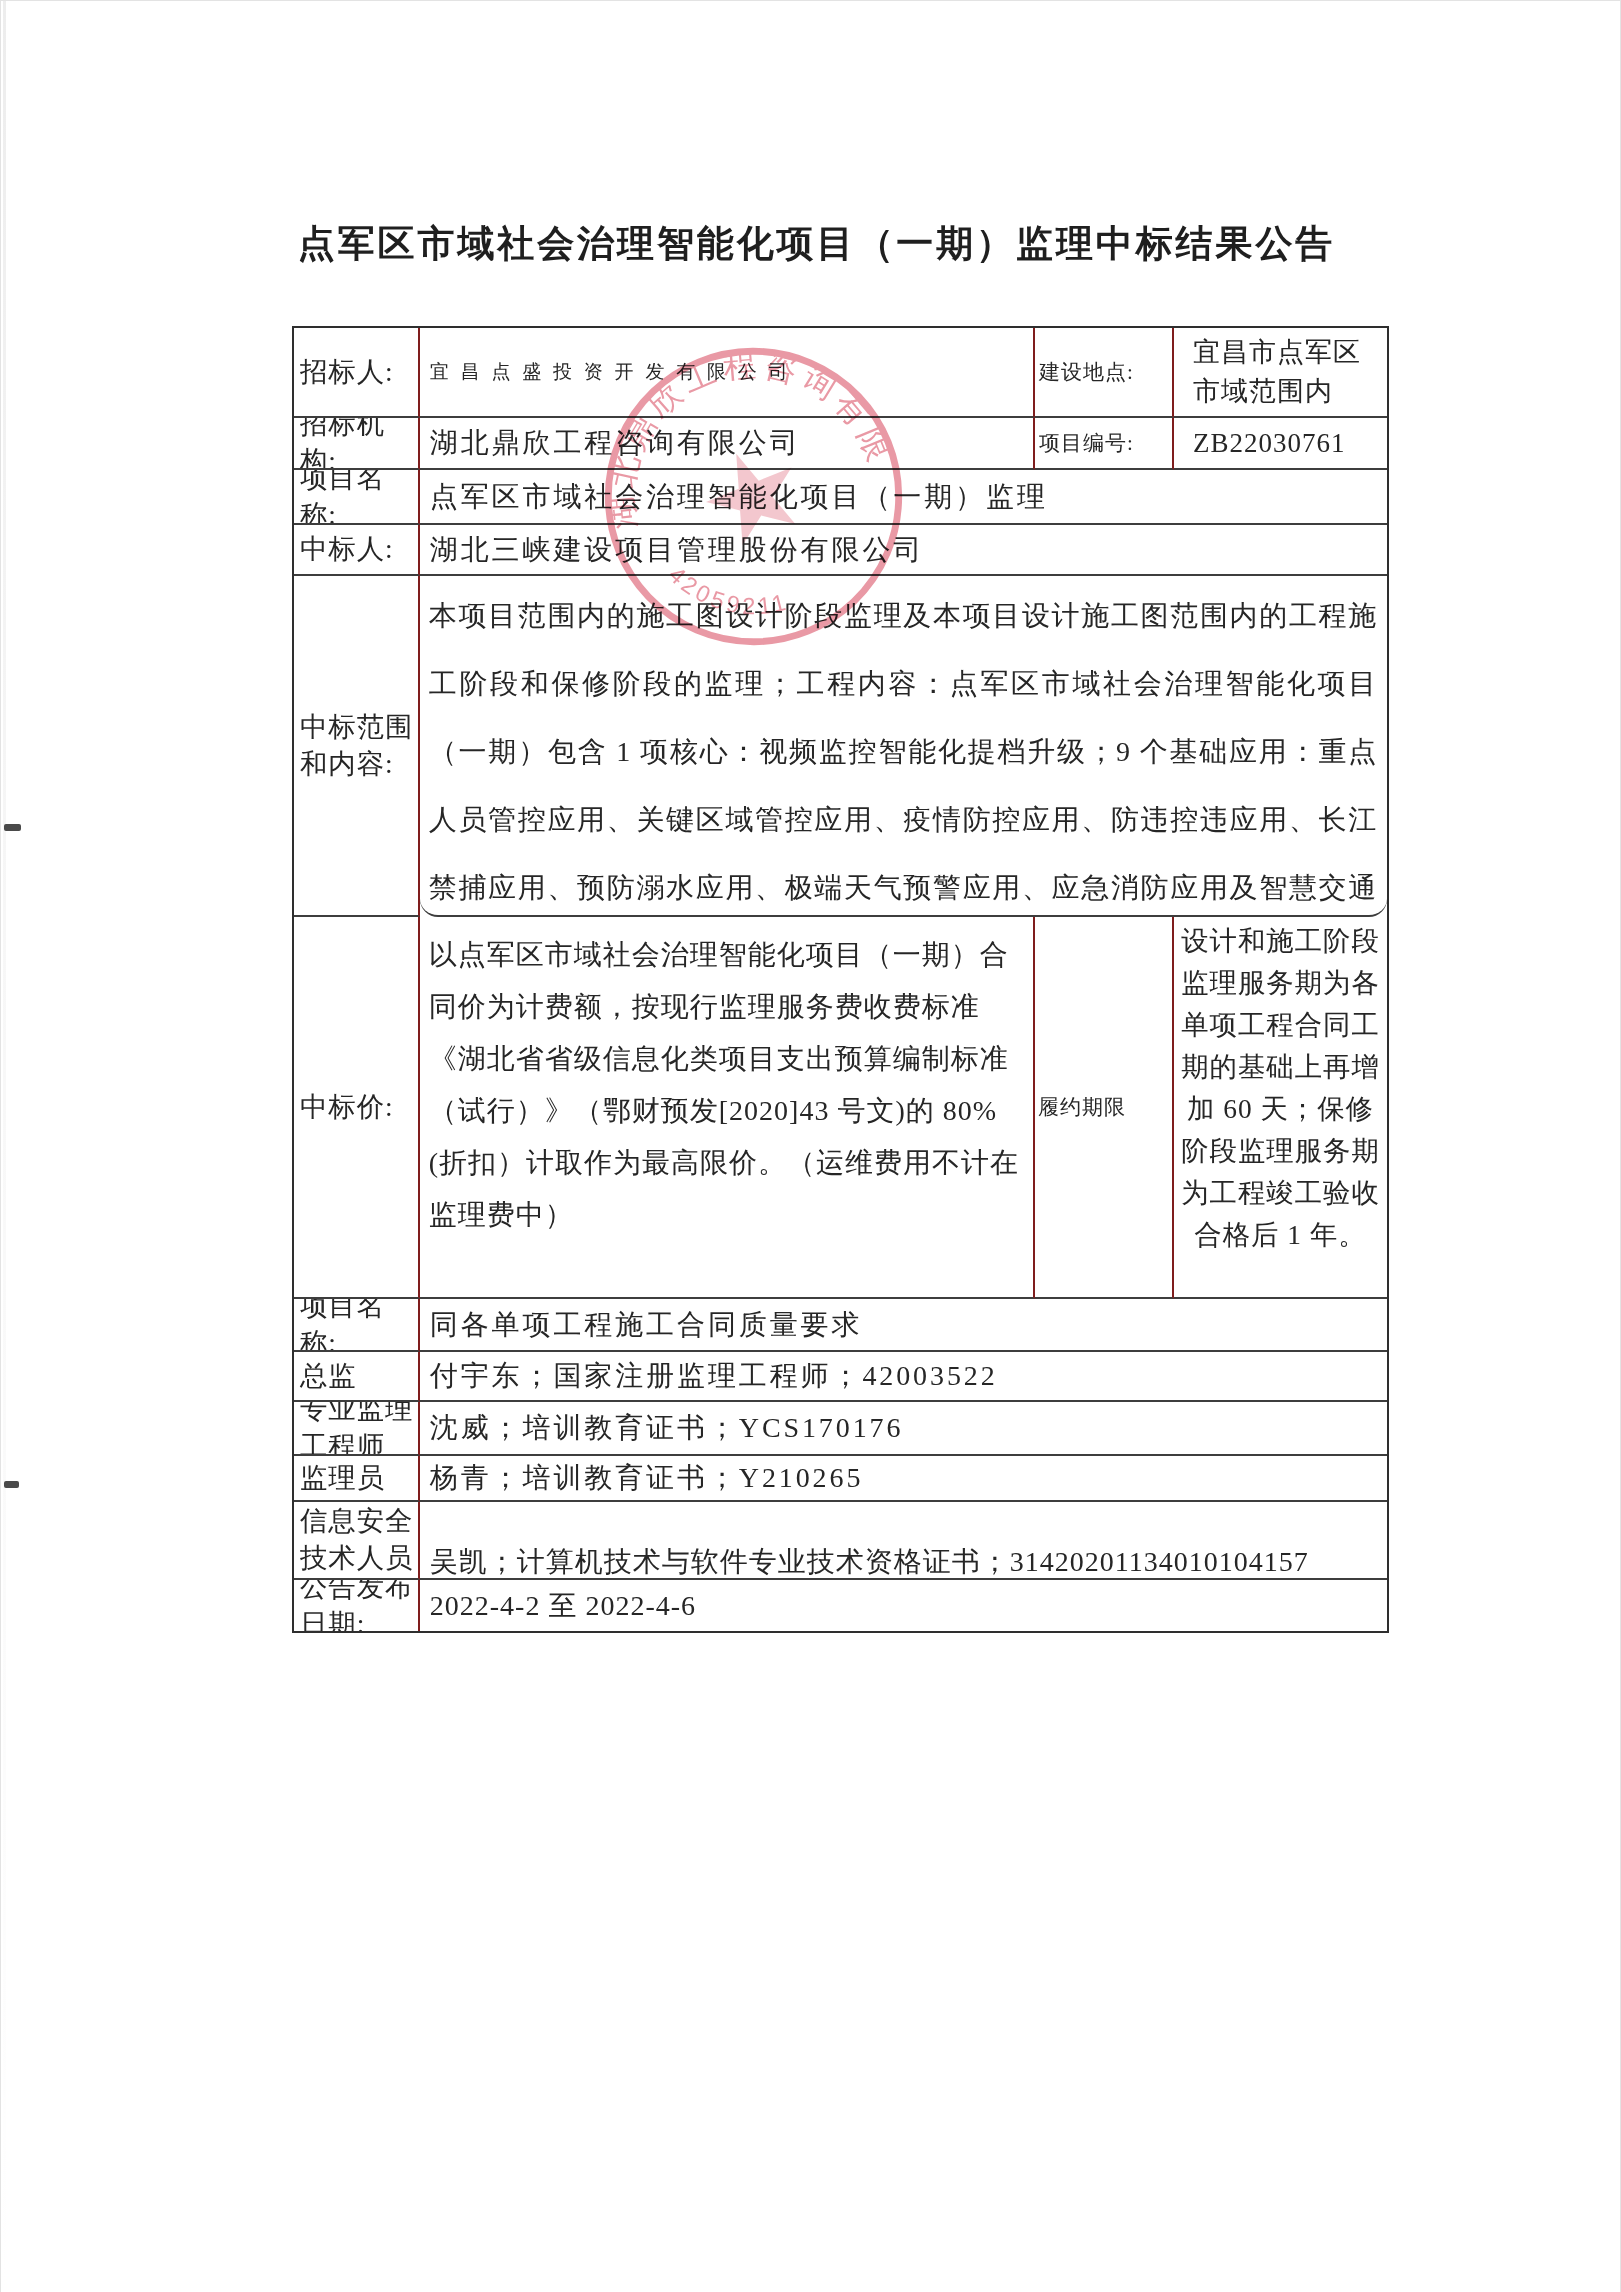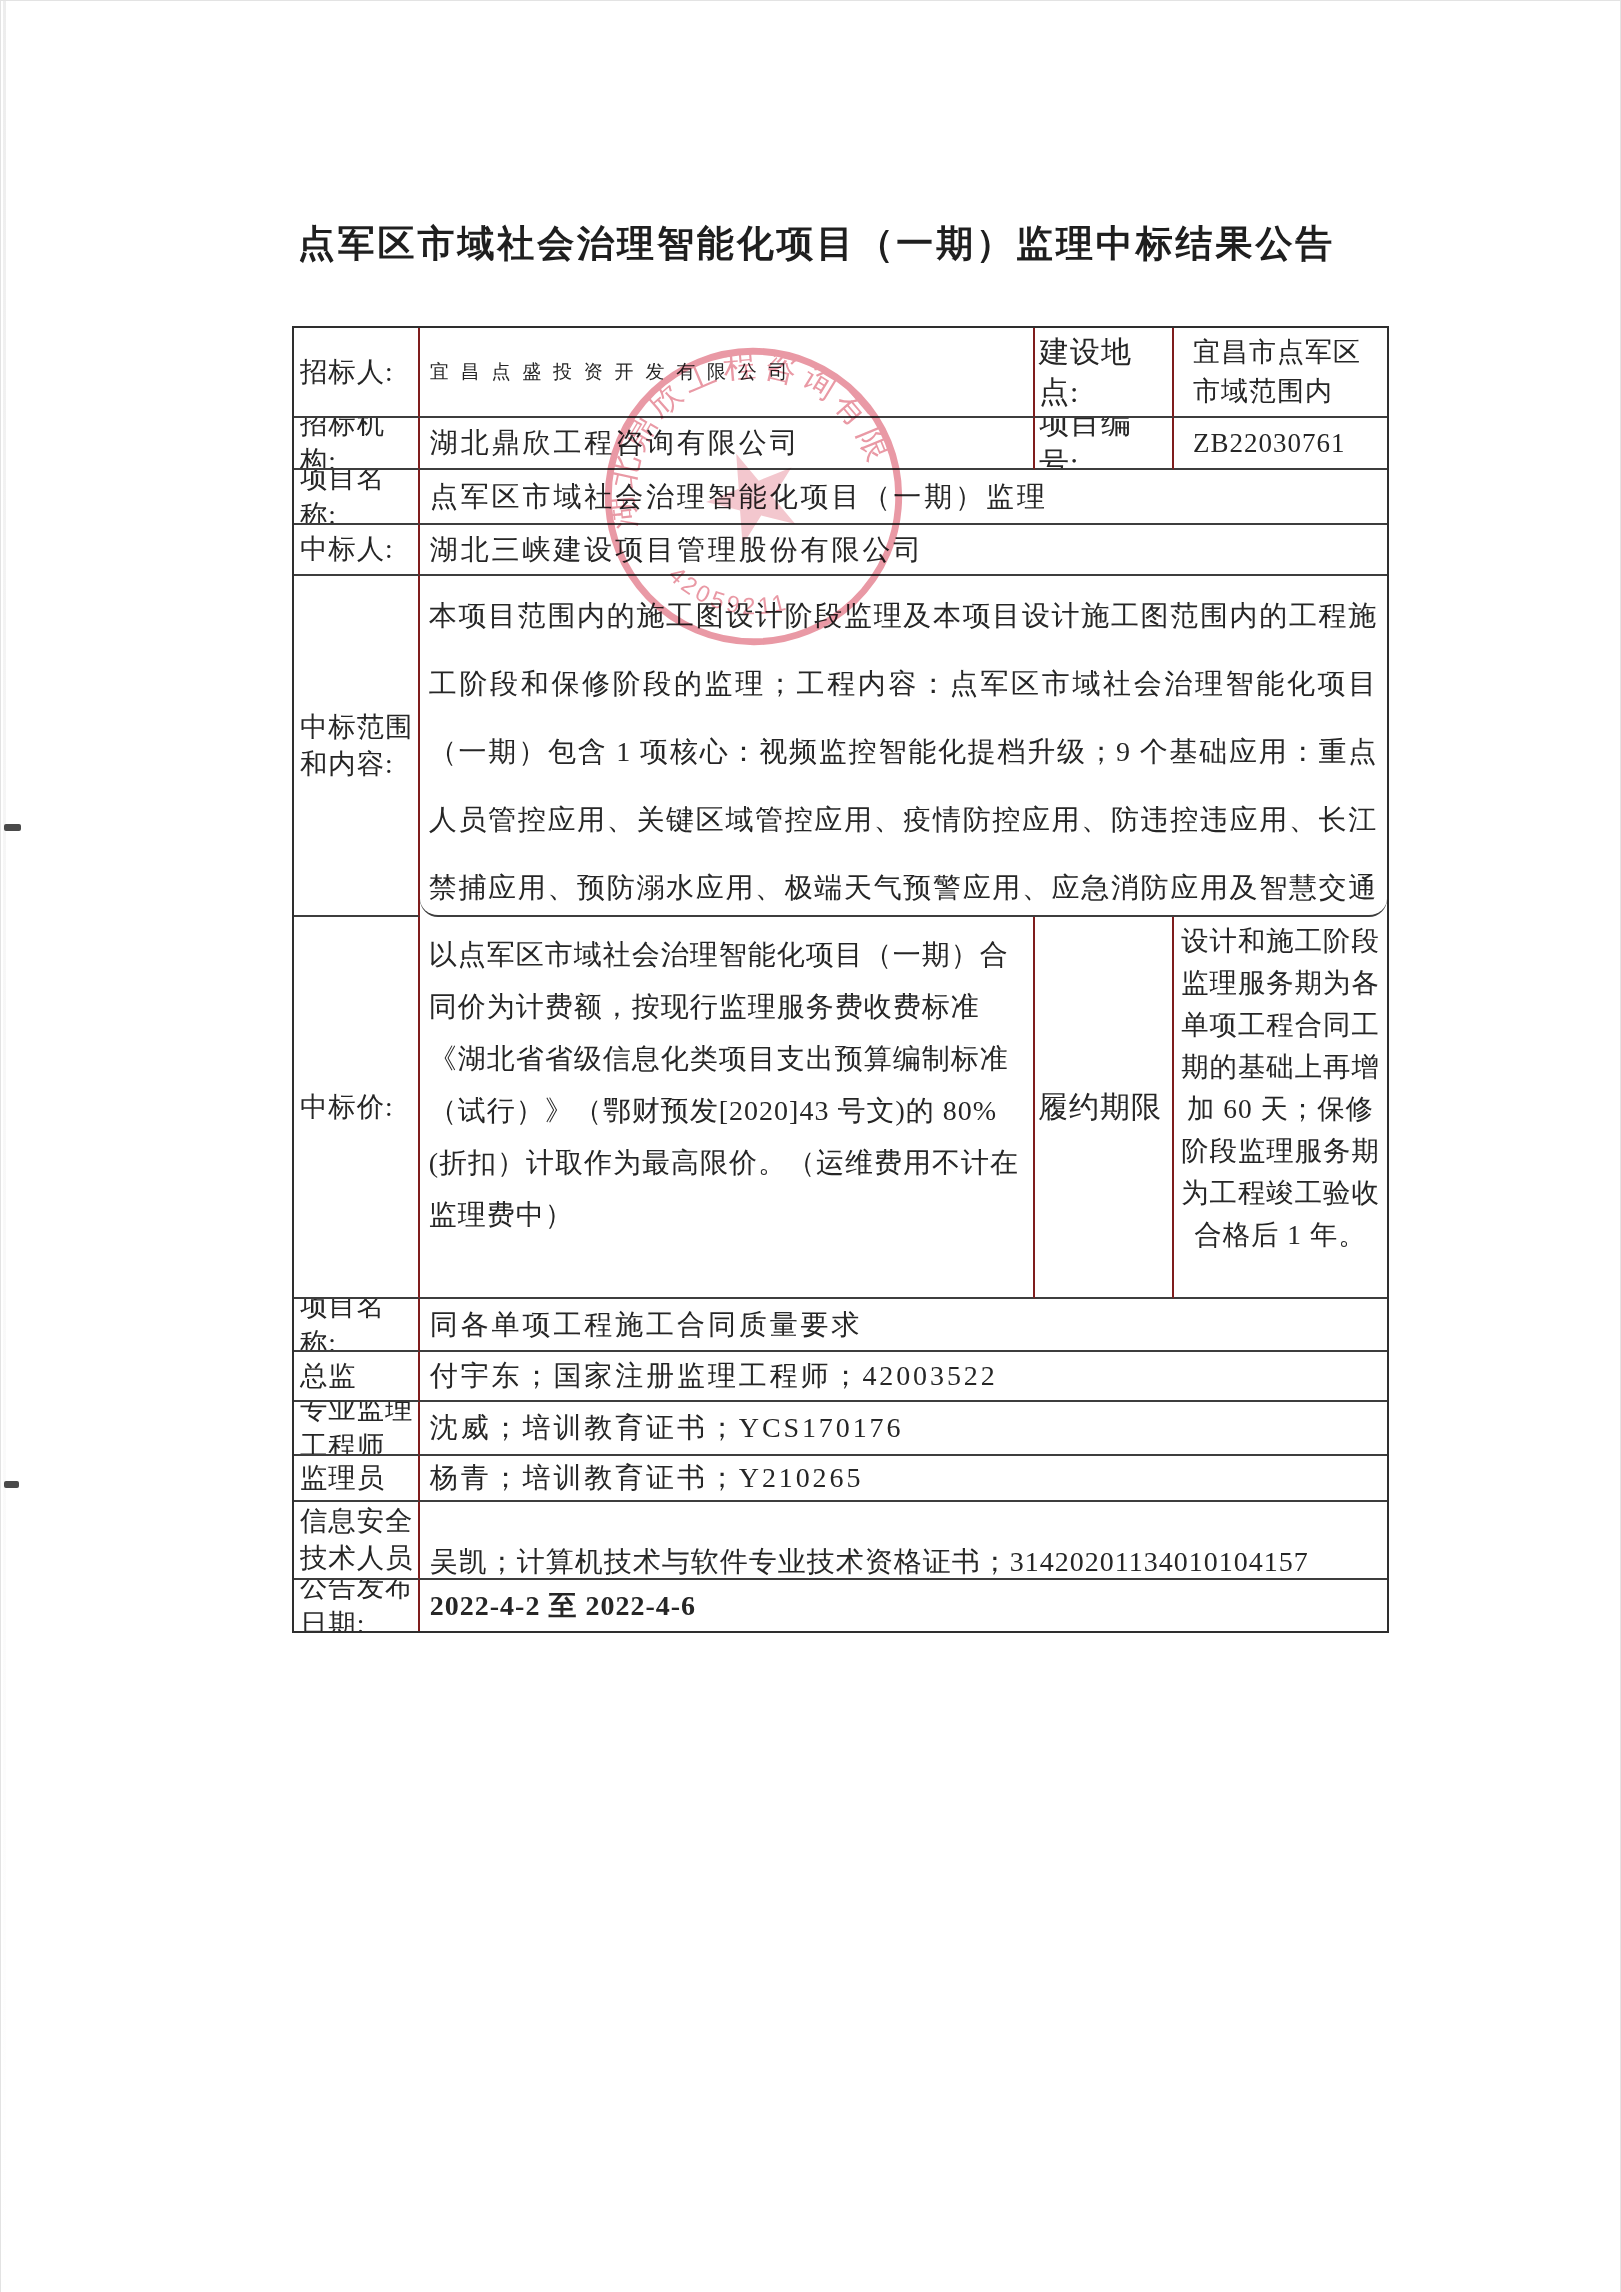--- a/index.html
+++ b/index.html
@@ -47,21 +47,21 @@
     border-bottom:2px solid #3d3d3d;
     box-sizing:border-box;
     display:flex;
     align-items:center;
     font-size:28px;
     line-height:1.35;
     overflow:hidden;
   }
   .c-label{padding-left:5.9px;font-size:27.4px;letter-spacing:1px;}
   .c-val{padding-left:9.8px;letter-spacing:2.9px;}
-  .c-sub{padding-left:3.9px;font-size:30px;letter-spacing:1px;}
+  .c-sub{padding-left:3.9px;font-size:21px;letter-spacing:1px;}
   .c-side{padding:2px 19px;font-size:27px;line-height:39px;letter-spacing:1px;}
   .no-r{border-right:none;}
   .r-last{border-bottom:none;}
   .c-wide{grid-column:2 / span 3;border-right:none;padding-left:9.8px;letter-spacing:2.9px;}
   .spaced-wide{letter-spacing:11.8px;font-size:19px;}
   .para{
     align-items:flex-start;
     padding:5.9px 9.8px 0 8.8px;
     letter-spacing:1px;
     line-height:68px;
@@ -163,21 +163,21 @@
       <div class="cell c-wide">杨青；培训教育证书；Y210265</div>
     </div>
 
     <div class="trow">
       <div class="cell c-label">信息安全技术人员</div>
       <div class="cell c-wide" style="letter-spacing:1px;line-height:37px;margin-top:43px;">吴凯；计算机技术与软件专业技术资格证书；31420201134010104157</div>
     </div>
 
     <div class="trow">
       <div class="cell c-label r-last">公告发布日期:</div>
-      <div class="cell c-wide r-last" style="letter-spacing:1px;font-weight:bold;">2022-4-2 至 2022-4-6</div>
+      <div class="cell c-wide r-last" style="letter-spacing:1px;">2022-4-2 至 2022-4-6</div>
     </div>
 
   </div>
 
   <svg class="seal" viewBox="0 0 370 370">
     <g transform="rotate(-22 185 185)">
       <circle cx="185" cy="185" r="148" fill="none" stroke="#d94f63" stroke-width="7"></circle>
       <path id="sealTopArc" d="M 62,185 A 123,123 0 0 1 308,185" fill="none"></path>
       <text font-size="33" fill="#d94f63" letter-spacing="6" font-family="Liberation Sans, DejaVu Sans, sans-serif">
         <textPath href="#sealTopArc" startOffset="4%">湖北鼎欣工程咨询有限公司</textPath>

